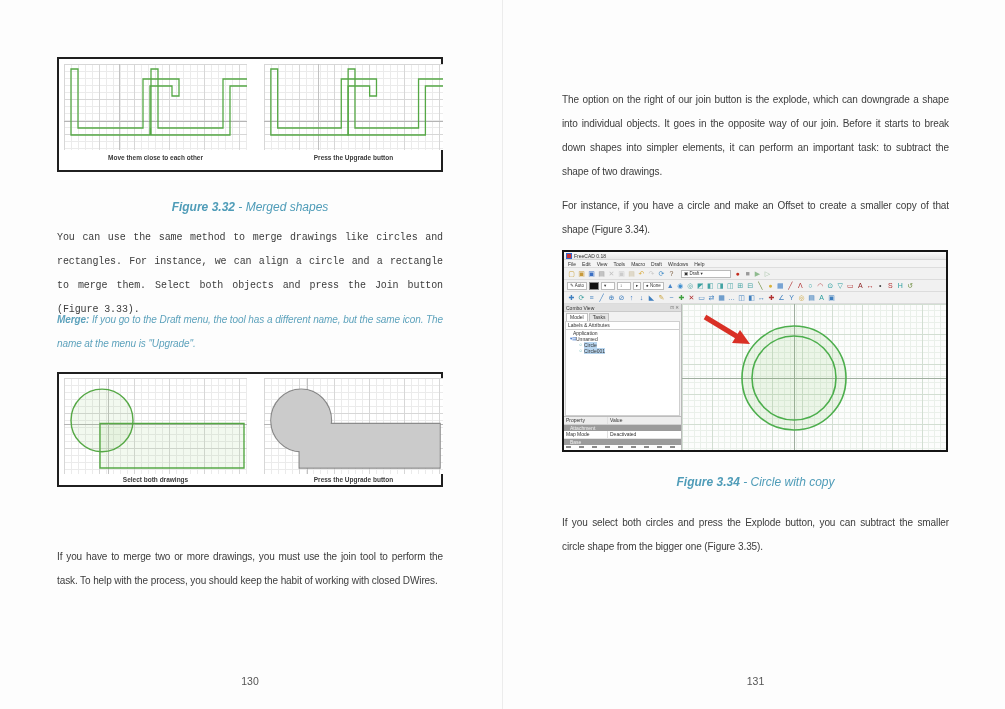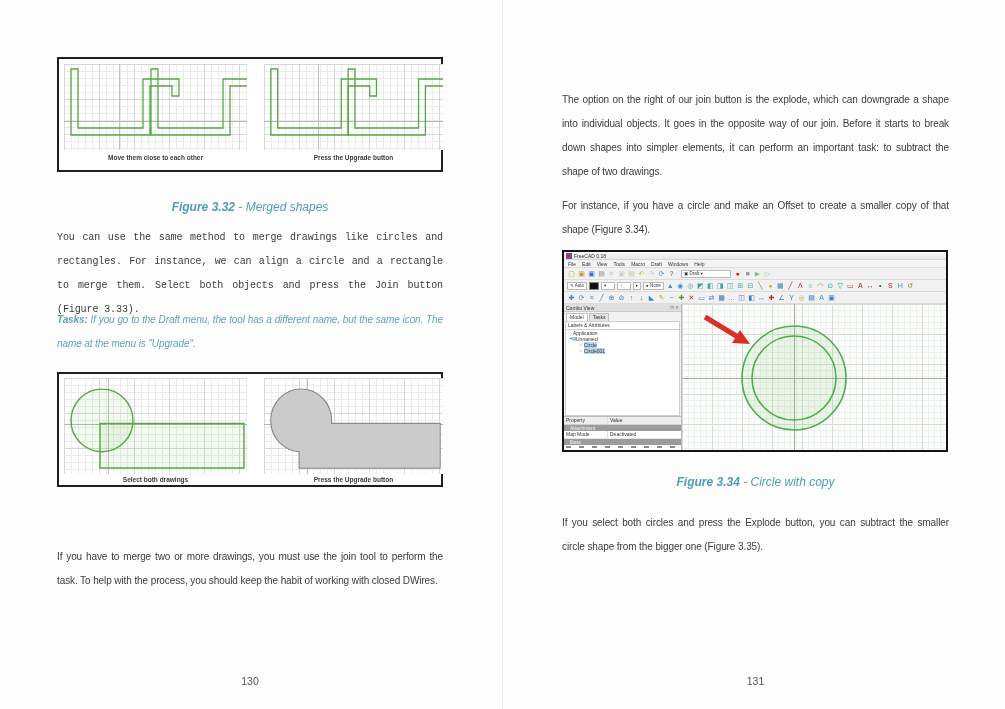--- a/index.html
+++ b/index.html
@@ -109,21 +109,21 @@
     <div class="panel-caption" style="left:205px;top:95px;width:179px;">Press the Upgrade button</div>
   </div>
 
   <div class="caption col-left" style="top:200px;">
     <b>Figure 3.32</b><span> - Merged shapes</span>
   </div>
 
   <div class="body-text col-left" style="top:226px;font-family:Liberation Mono, monospace;">You can use the same method to merge drawings like circles and rectangles. For instance, we can align a circle and a rectangle to merge them. Select both objects and press the Join button (Figure 3.33).</div>
 
   <div class="body-text info-text col-left" style="top:308px;">
-    <b>Tasks:</b><span> If you go to the Draft menu, the tool has a different name, but the same icon. The name at the menu is "Upgrade".</span>
+    <b>Merge:</b><span> If you go to the Draft menu, the tool has a different name, but the same icon. The name at the menu is "Upgrade".</span>
   </div>
 
   <div class="figbox" style="left:57px;top:372px;width:386px;height:115px;">
     <div class="panel" style="left:5px;top:4px;width:183px;height:96px;">
       <div class="axis-h" style="top:48%;"></div>
       <div class="axis-v" style="left:24%;"></div>
       <svg viewBox="0 0 366 190" preserveAspectRatio="none">
         <rect x="72" y="90" width="288" height="88" fill="rgba(130,195,100,0.10)" stroke="#55a845" stroke-width="1.4" vector-effect="non-scaling-stroke"></rect>
         <circle cx="76" cy="84" r="62" fill="rgba(130,195,100,0.10)" stroke="#55a845" stroke-width="1.4" vector-effect="non-scaling-stroke"></circle>
       </svg>

